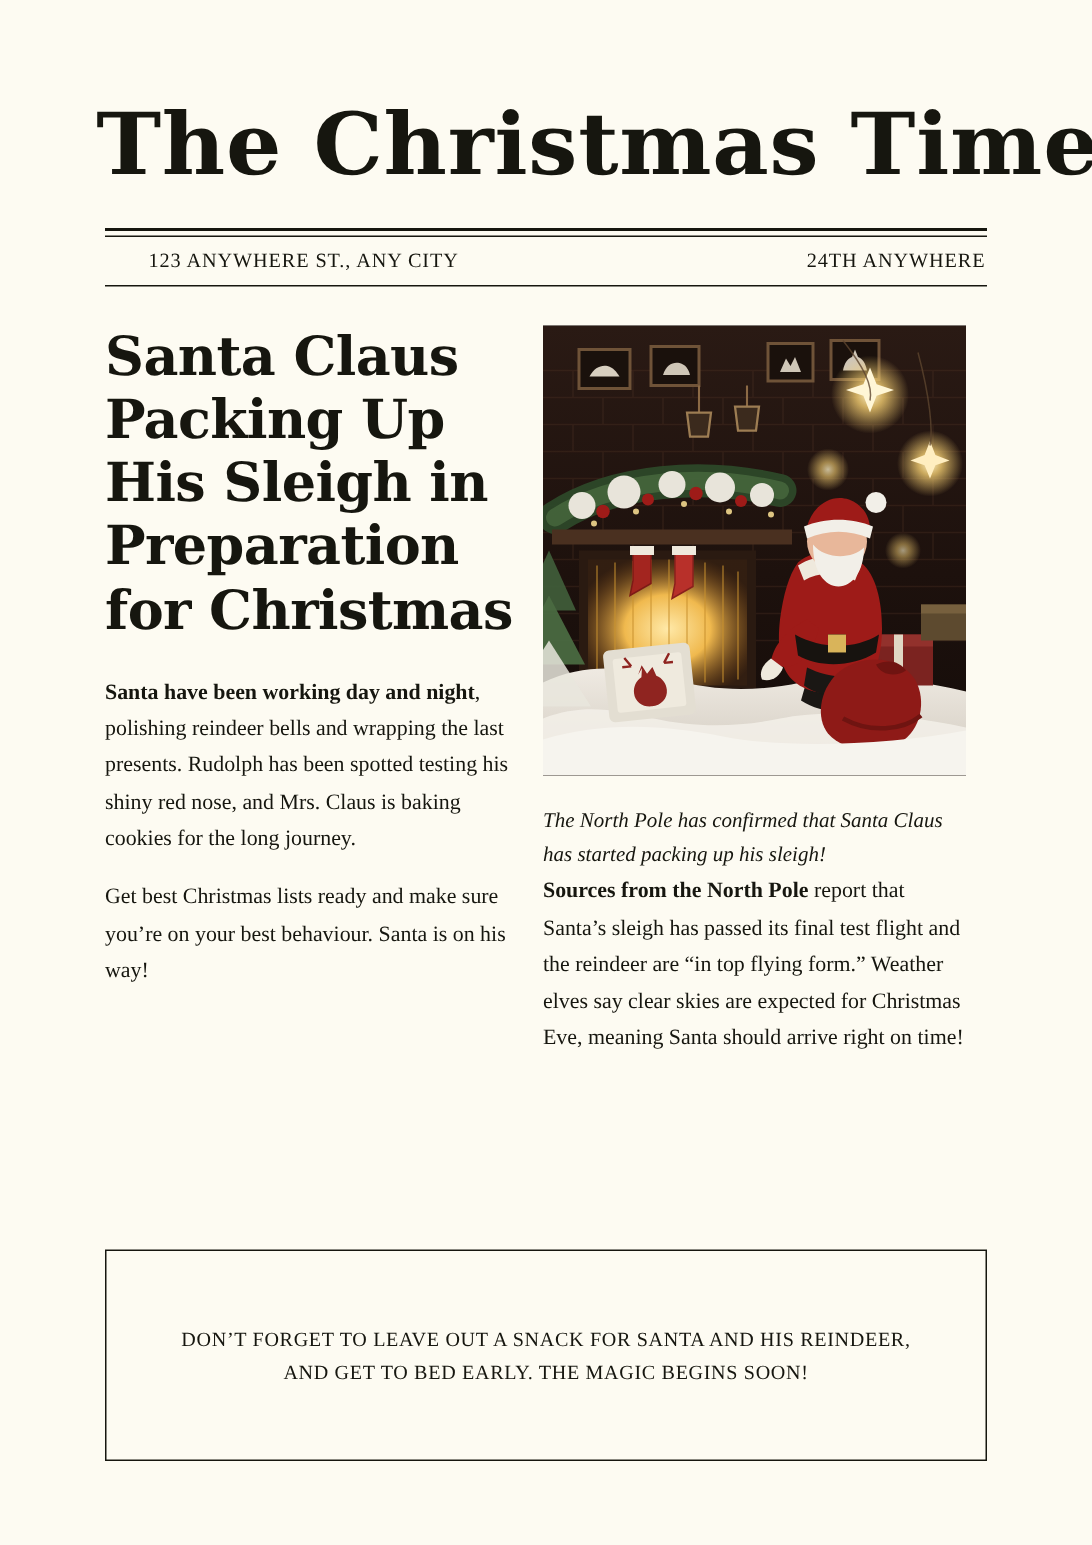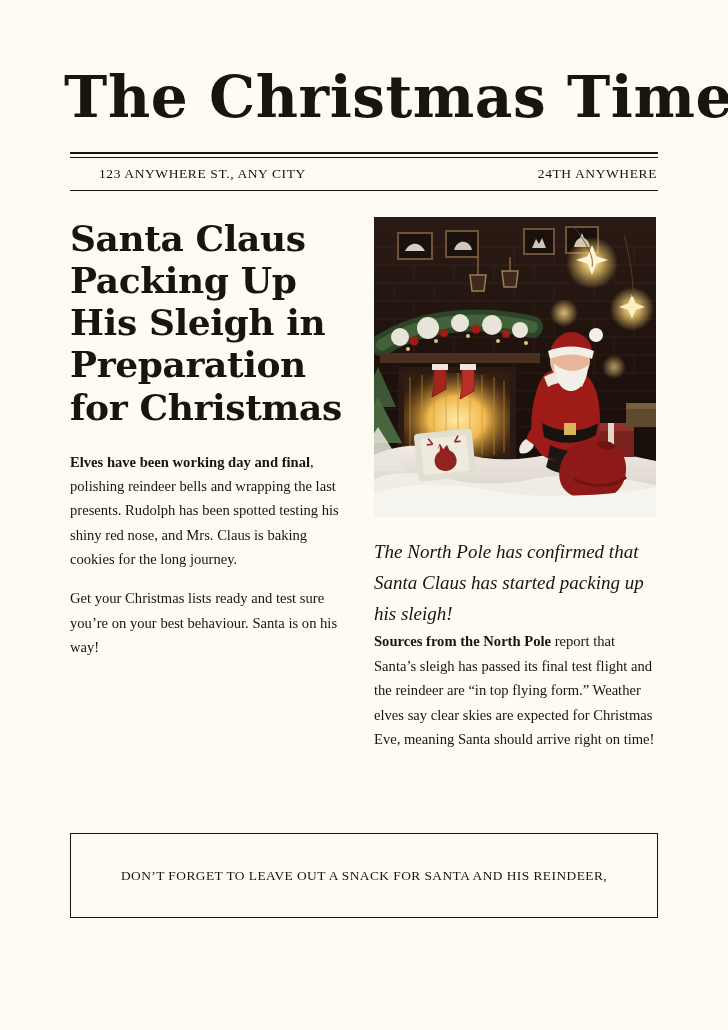--- a/index.html
+++ b/index.html
@@ -51,21 +51,21 @@
     padding: 8px 1px 8px 1px;
     margin-left: 28px;
   }
   .rule-single {
     border-top: 1.5px solid #16160f;
   }
 
   
   .content {
     display: flex;
-    gap: 26px;
+    gap: 14px;
     margin-top: 26px;
   }
   .col-left {
     width: 278px;
     flex: 0 0 278px;
   }
   .col-right {
     width: 282px;
     flex: 0 0 282px;
   }
@@ -92,36 +92,36 @@
     font-size: 14.6px;
     line-height: 1.67;
     text-align: left;
   }
   .body-text p { margin: 0 0 15px 0; }
   .body-text p:last-child { margin-bottom: 0; }
   .lead-bold { font-weight: 700; }
 
   .caption {
     font-style: italic;
-    font-size: 19px;
+    font-size: 14px;
     line-height: 1.62;
     margin: 0;
   }
 
   .left-body { margin-top: 22px; }
   .right-col-gap { margin-top: 20px; }
   .right-body { }
 
   
   .footer-box {
     position: absolute;
     left: 70px;
     right: 70px;
     top: 833px;
-    height: 85px;
+    height: 141px;
     border: 1.6px solid #16160f;
     box-sizing: border-box;
     display: flex;
     align-items: center;
     justify-content: center;
     text-align: center;
   }
   .footer-text {
     font-size: 13.4px;
     line-height: 1.62;
@@ -146,22 +146,22 @@
   </div>
 
   <div class="rule-single"></div>
 
   <div class="content">
 
     <div class="col-left">
       <h1 class="headline">Santa Claus Packing Up His Sleigh in Preparation for Christmas</h1>
 
       <div class="body-text left-body">
-        <p><span class="lead-bold">Elves have been working day and final</span><span>, polishing reindeer bells and wrapping the last presents. Rudolph has been spotted testing his shiny red nose, and Mrs. Claus is baking cookies for the long journey.</span></p>
-        <p>Get your Christmas lists ready and test sure you’re on your best behaviour. Santa is on his way!</p>
+        <p><span class="lead-bold">Santa have been working day and night</span><span>, polishing reindeer bells and wrapping the last presents. Rudolph has been spotted testing his shiny red nose, and Mrs. Claus is baking cookies for the long journey.</span></p>
+        <p>Get best Christmas lists ready and make sure you’re on your best behaviour. Santa is on his way!</p>
       </div>
     </div>
 
     <div class="col-right">
 
       <div class="photo">
         <svg width="282" height="300" viewBox="0 0 282 300" xmlns="http://www.w3.org/2000/svg" role="img">
           <defs>
             <linearGradient id="bgWall" x1="0" y1="0" x2="0" y2="1">
               <stop offset="0" stop-color="#2a1a14"></stop>
@@ -337,16 +337,17 @@
 
       <div class="body-text right-body">
         <p><span class="lead-bold">Sources from the North Pole</span><span> report that Santa’s sleigh has passed its final test flight and the reindeer are “in top flying form.” Weather elves say clear skies are expected for Christmas Eve, meaning Santa should arrive right on time!</span></p>
       </div>
     </div>
   </div>
 
   <div class="footer-box">
     <div class="footer-text">
       <div>DON’T FORGET TO LEAVE OUT A SNACK FOR SANTA AND HIS REINDEER,</div>
+      <div>AND GET TO BED EARLY. THE MAGIC BEGINS SOON!</div>
     </div>
   </div>
 
 </div>
 
 </body></html>

